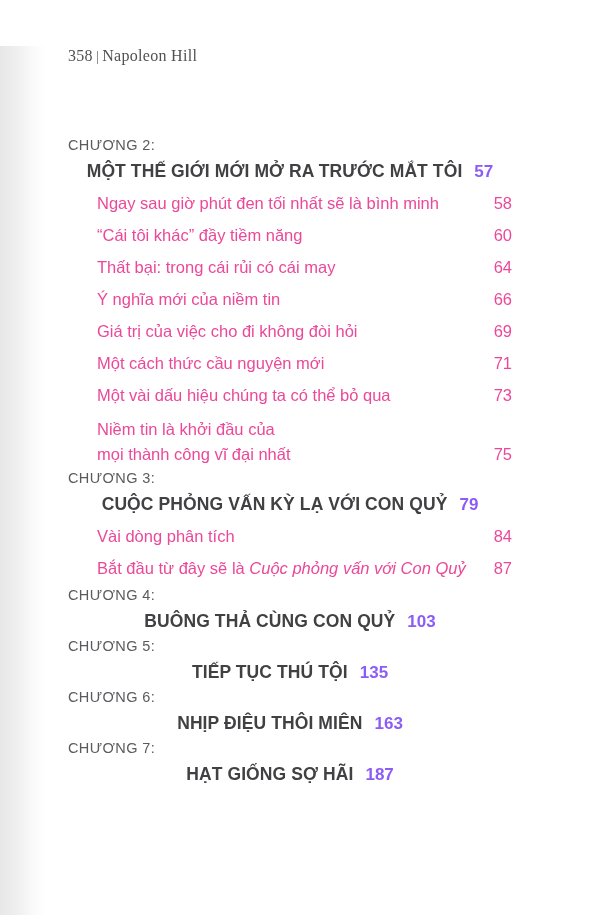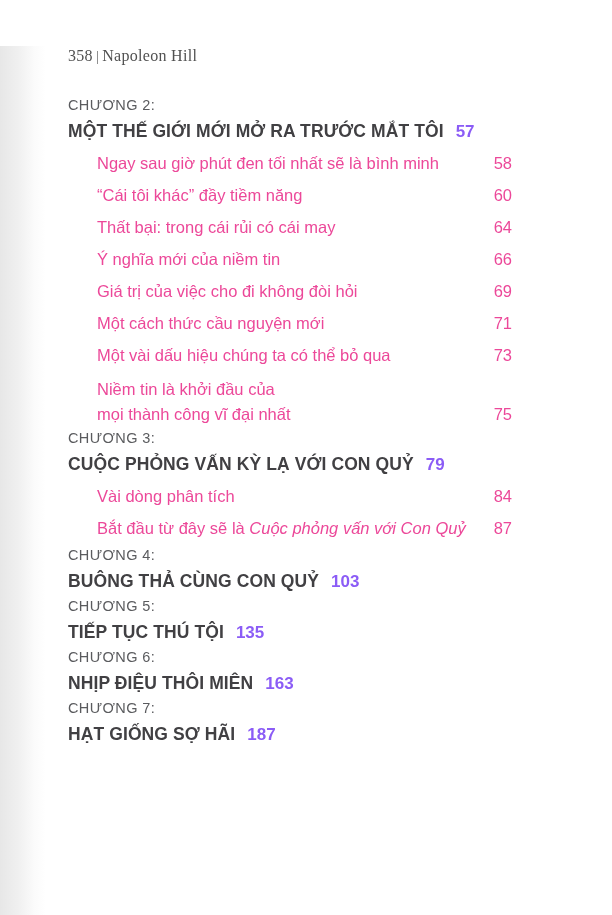--- a/index.html
+++ b/index.html
@@ -34,30 +34,30 @@
     align-items: baseline;
     gap: 3px;
   }
   .running-header .sep { color: #6f6f6f; font-size: 15px; }
   .toc {
     position: relative;
     margin-left: 68px;
     width: 444px;
   }
   .chapter { margin-top: 2px; }
-  .chapter:first-child { margin-top: 30px; }
+  .chapter:first-child { margin-top: 70px; }
   .chapter-label {
     font-size: 14.5px;
     line-height: 19px;
     color: #5a5b5e;
     letter-spacing: 0.4px;
   }
   .chapter-title-row {
     display: flex;
-    justify-content: flex-start;
+    justify-content: center;
     align-items: baseline;
     margin-top: 4px;
     line-height: 25px;
   }
   .chapter-title {
     font-size: 17.5px;
     font-weight: bold;
     color: #414043;
     letter-spacing: 0.1px;
     white-space: nowrap;

